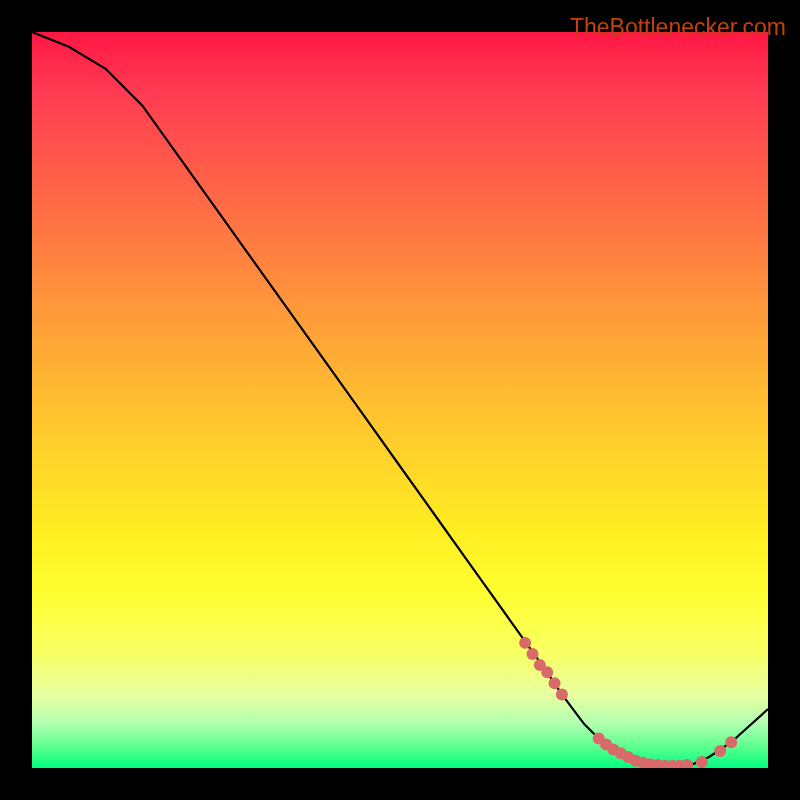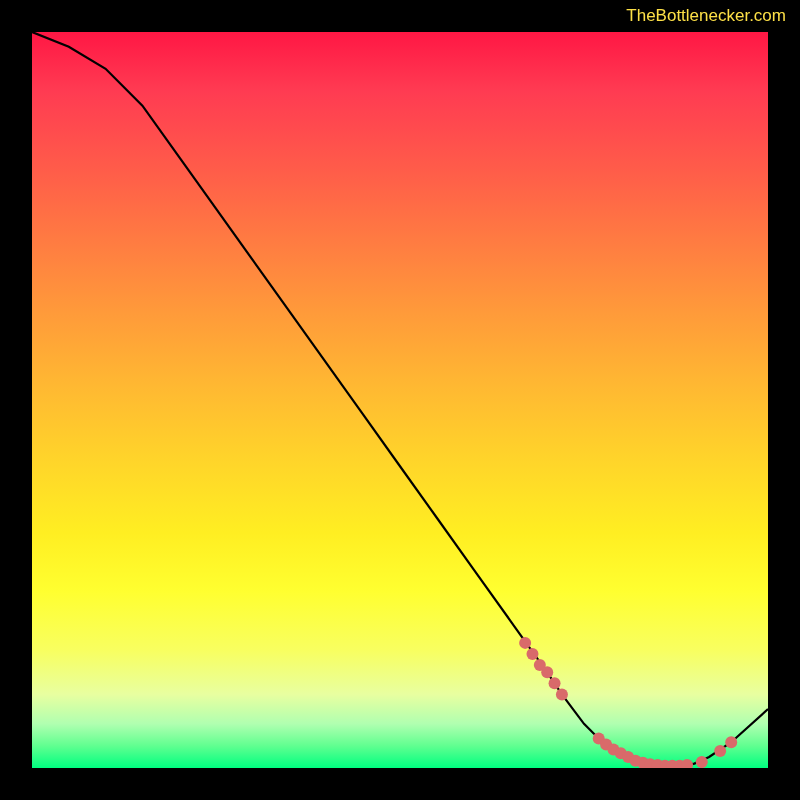--- a/index.html
+++ b/index.html
@@ -6,24 +6,24 @@
   body {
     width: 800px;
     height: 800px;
     background: #000;
     position: relative;
     font-family: Arial, sans-serif;
     overflow: hidden;
   }
   .attribution {
     position: absolute;
-    top: 6px;
+    top: 14px;
     right: 14px;
-    color: #fde047;
-    font-size: 17px;
+    color: #c2410c;
+    font-size: 23px;
     font-weight: 500;
     z-index: 10;
   }
   .plot-area {
     position: absolute;
     left: 32px;
     top: 32px;
     width: 736px;
     height: 736px;
     background: linear-gradient(to bottom,

